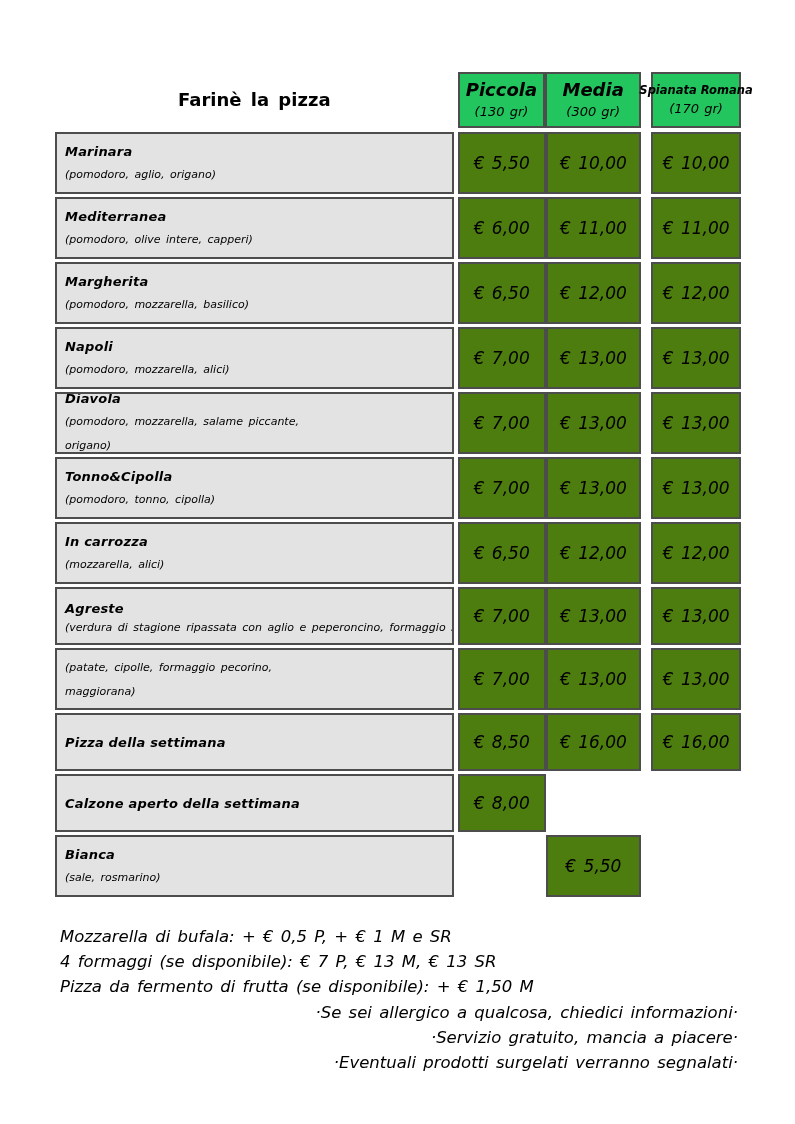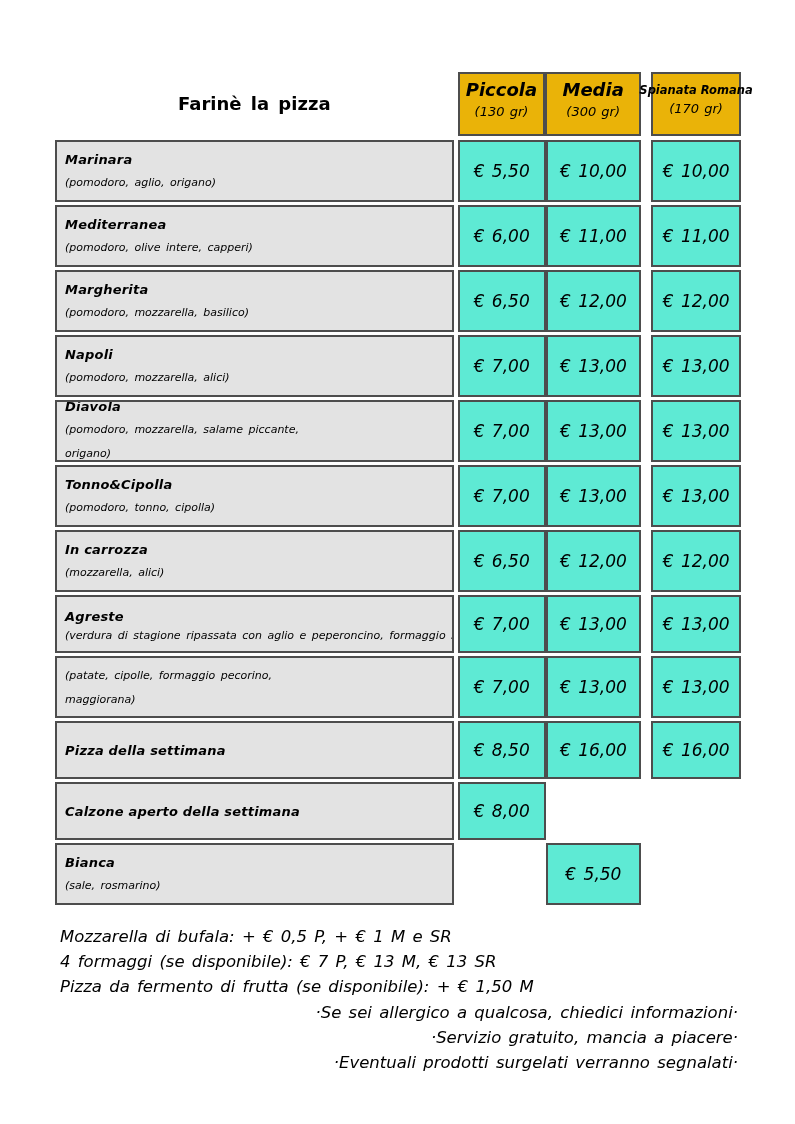--- a/index.html
+++ b/index.html
@@ -69,21 +69,21 @@
   }
 
   .pizza-desc.tiny {
     font-size: 11px;
     line-height: 16px;
     word-spacing: 2px;
   }
 
   .price-cell {
     box-sizing: border-box;
-    background: #5eead4;
+    background: #4d7c0f;
     border: 2px solid #4d4d4d;
     display: flex;
     align-items: center;
     justify-content: center;
     font-family: "DejaVu Sans", sans-serif;
     font-style: italic;
     font-size: 17px;
     word-spacing: 2px;
     white-space: nowrap;
   }
@@ -113,27 +113,27 @@
   .header-title {
     font-family: "DejaVu Sans", sans-serif;
     font-weight: bold;
     font-size: 18px;
     word-spacing: 3px;
     white-space: nowrap;
   }
 
   .header-cell {
     box-sizing: border-box;
-    background: #eab308;
+    background: #22c55e;
     border: 2px solid #4d4d4d;
     display: flex;
     flex-direction: column;
     align-items: center;
     justify-content: center;
-    padding: 4px 2px 12px 2px;
+    padding: 4px 2px 4px 2px;
   }
 
   .hdr-name {
     font-family: "DejaVu Sans", sans-serif;
     font-weight: bold;
     font-style: italic;
     font-size: 18px;
     line-height: 24px;
     white-space: nowrap;
   }

